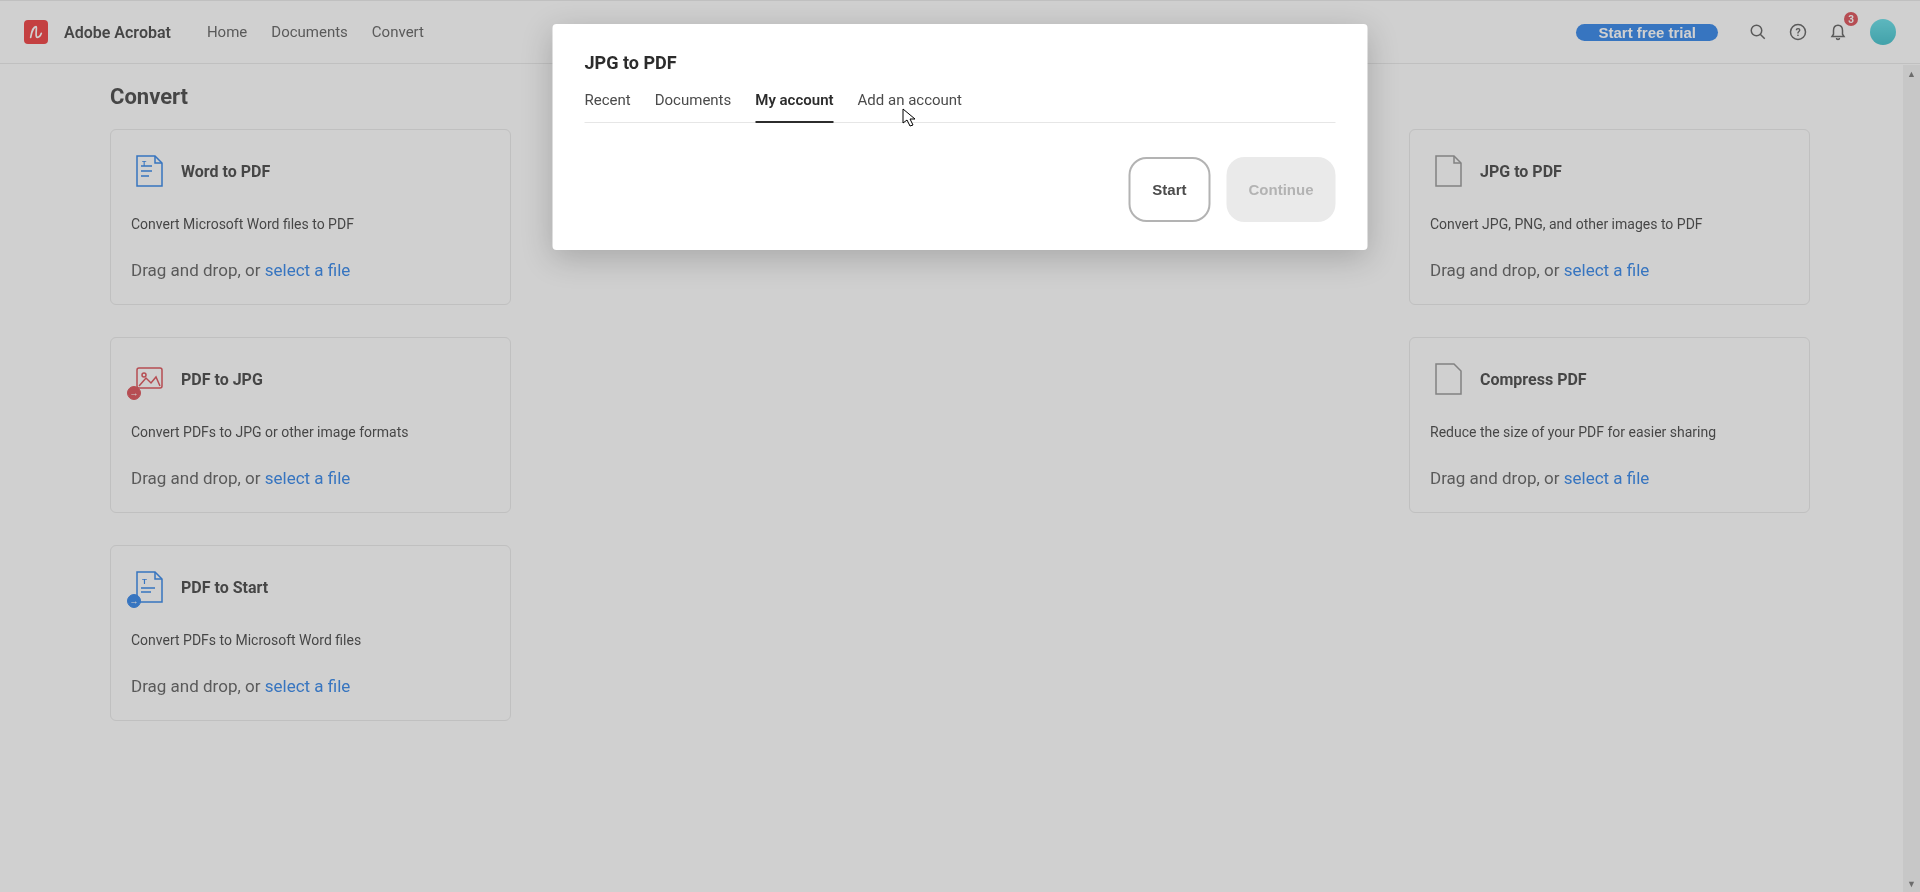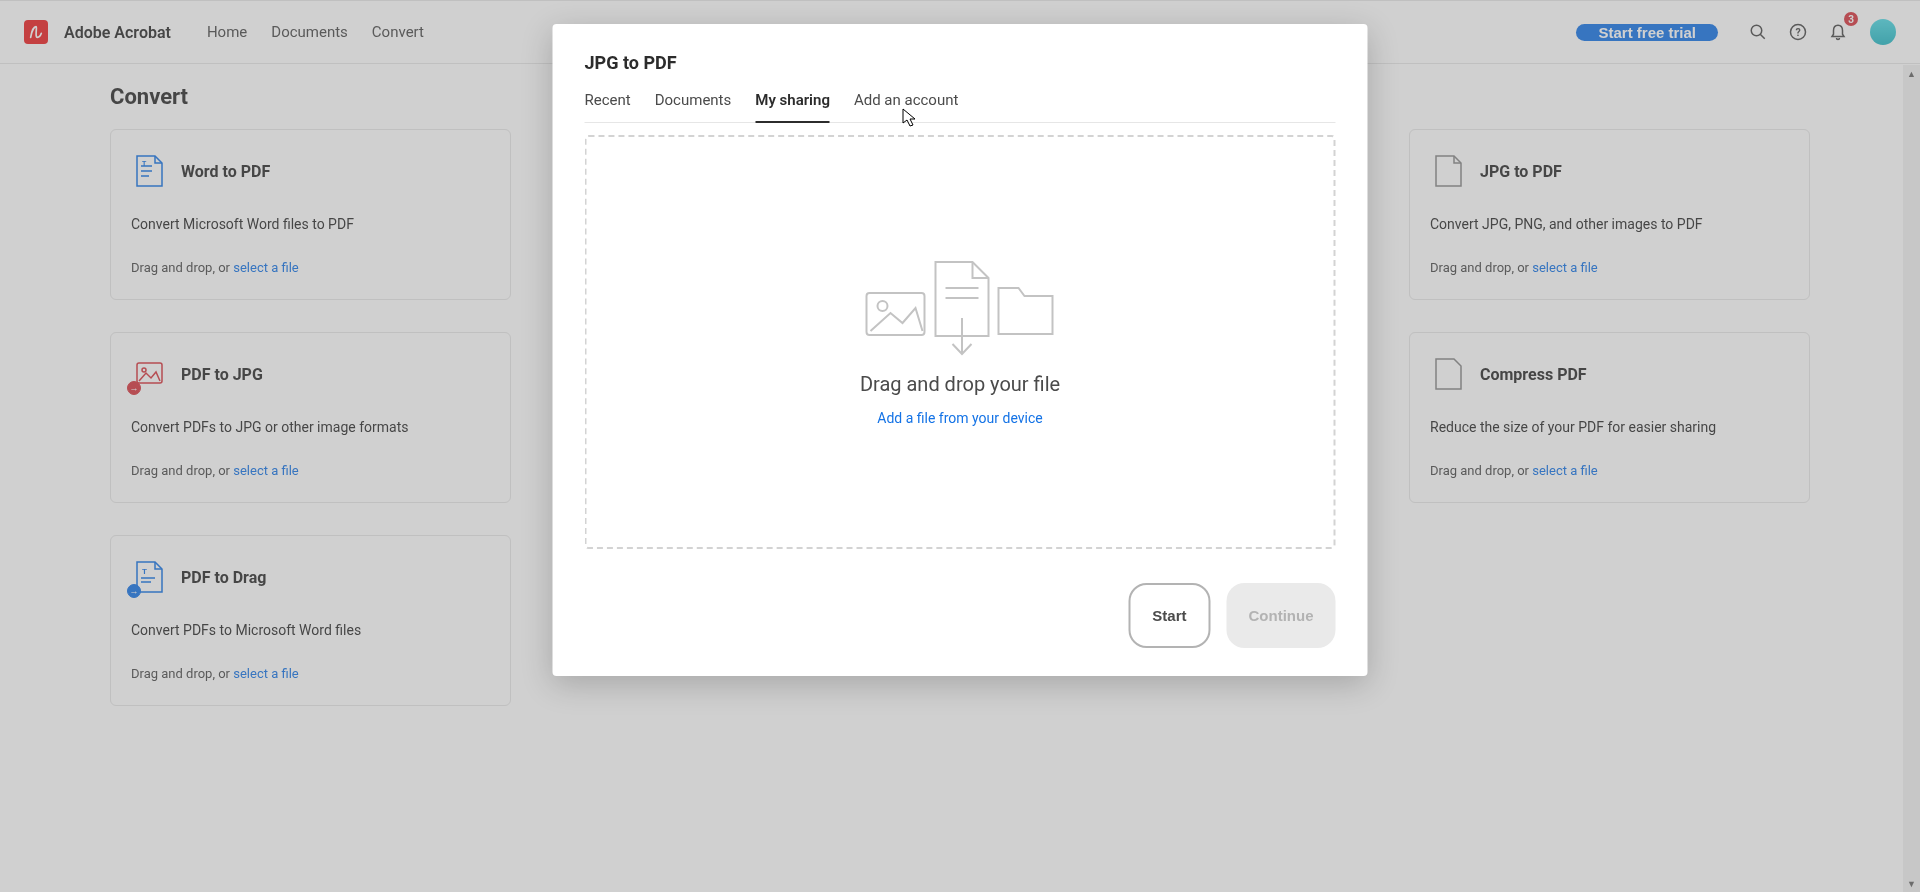--- a/index.html
+++ b/index.html
@@ -132,21 +132,21 @@
       font-size: 16px;
       font-weight: 700;
       color: #2c2c2c;
     }
     .card-desc {
       font-size: 14px;
       color: #2c2c2c;
       margin-bottom: 28px;
     }
     .card-foot {
-      font-size: 13px;
+      font-size: 17px;
       color: #4b4b4b;
     }
     .card-foot a {
       color: #1473e6;
       text-decoration: none;
       cursor: pointer;
     }
     
     
     .scrim {
@@ -390,21 +390,21 @@
       <div class="card-head">
         <div class="card-icon">
           <svg width="36" height="34" viewBox="0 0 36 34">
               <path d="M6 2 H24 L31 9 V32 H6 Z" fill="none" stroke="#1473e6" stroke-width="1.5"></path>
               <path d="M24 2 V9 H31" fill="none" stroke="#1473e6" stroke-width="1.5"></path>
               <text x="11" y="14" font-size="8" fill="#1473e6" font-weight="700">T</text>
               <path d="M10 18 H24 M10 22 H20" stroke="#1473e6" stroke-width="1.5"></path>
             </svg>
           <div class="badge-circle" style="background:#1473e6;color:#fff;border-color:#1473e6;">→</div>
         </div>
-        <div class="card-title">PDF to Drag</div>
+        <div class="card-title">PDF to Start</div>
       </div>
       <div class="card-desc">Convert PDFs to Microsoft Word files</div>
       <div class="card-foot"><span>Drag and drop, or </span><a>select a file</a></div>
     </div>
 
     <div class="card" style="visibility:hidden"></div>
     <div class="card" style="visibility:hidden"></div>
     <div class="card" style="visibility:hidden"></div>
 
   </div>
@@ -415,38 +415,22 @@
   <div style="position:absolute;bottom:0;" class="scroll-arrow">▼</div>
 </div>
 
 <div class="scrim"></div>
 
 <div class="modal">
   <div class="modal-title">JPG to PDF</div>
   <div class="modal-tabs">
     <div class="modal-tab">Recent</div>
     <div class="modal-tab">Documents</div>
-    <div class="modal-tab active">My sharing</div>
+    <div class="modal-tab active">My account</div>
     <div class="modal-tab">Add an account</div>
-  </div>
-  <div class="dropzone">
-    <svg class="drop-illus" viewBox="0 0 200 100">
-      <rect x="6" y="35" width="58" height="42" rx="3" fill="none" stroke="#c3c3c3" stroke-width="2"></rect>
-      <circle cx="22" cy="48" r="5" fill="none" stroke="#c3c3c3" stroke-width="2"></circle>
-      <path d="M10 73 L30 55 L42 65 L55 50 L62 73" fill="none" stroke="#c3c3c3" stroke-width="2"></path>
-      <path d="M75 4 H112 L128 20 V78 H75 Z" fill="#fff" stroke="#c3c3c3" stroke-width="2"></path>
-      <path d="M112 4 V20 H128" fill="none" stroke="#c3c3c3" stroke-width="2"></path>
-      <line x1="85" y1="30" x2="118" y2="30" stroke="#c3c3c3" stroke-width="2"></line>
-      <line x1="85" y1="40" x2="118" y2="40" stroke="#c3c3c3" stroke-width="2"></line>
-      <line x1="101.5" y1="60" x2="101.5" y2="96" stroke="#c3c3c3" stroke-width="2"></line>
-      <path d="M92 86 L101.5 96 L111 86" fill="none" stroke="#c3c3c3" stroke-width="2"></path>
-      <path d="M138 30 H158 L164 38 H192 V76 H138 Z" fill="none" stroke="#c3c3c3" stroke-width="2"></path>
-    </svg>
-    <div class="drop-text">Drag and drop your file</div>
-    <div class="drop-link">Add a file from your device</div>
   </div>
   <div class="modal-actions">
     <button class="btn-secondary">Start</button>
     <button class="btn-primary-disabled">Continue</button>
   </div>
 </div>
 
 <svg class="cursor" width="16" height="20" viewBox="0 0 16 20">
   <path d="M1 1 L1 15 L5 12 L8 18 L11 17 L8 11 L13 11 Z" fill="#fff" stroke="#000" stroke-width="1"></path>
 </svg>

